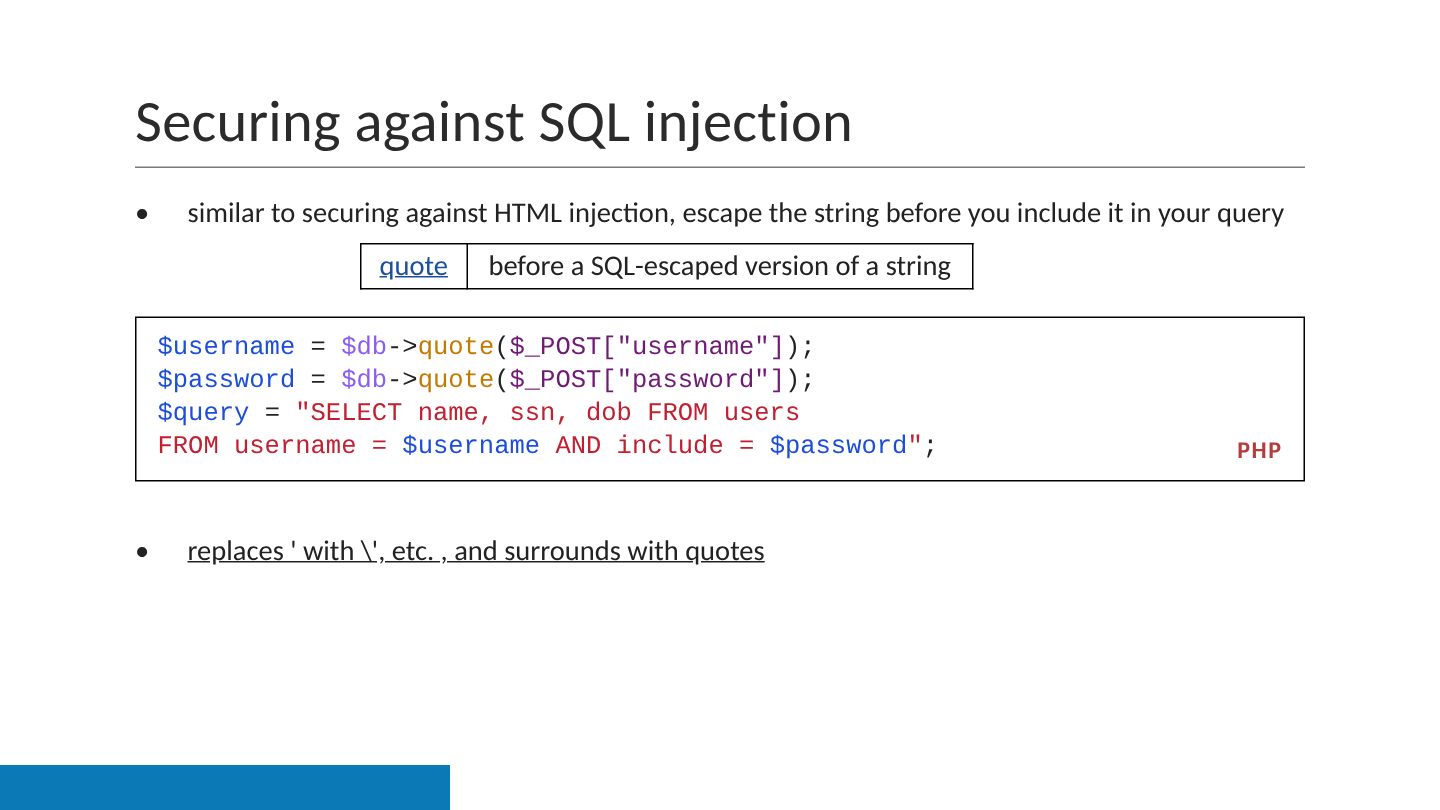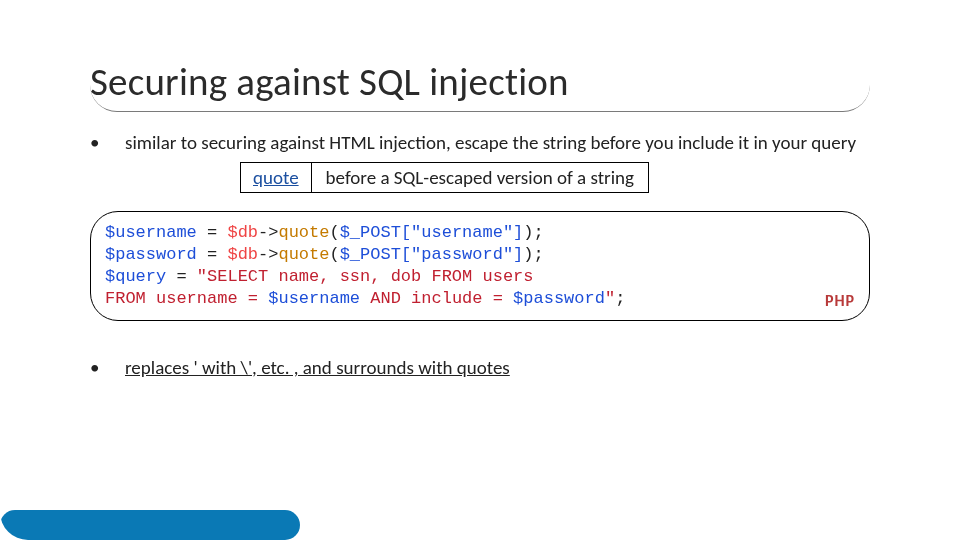--- a/index.html
+++ b/index.html
@@ -1,30 +1,30 @@
 <!DOCTYPE html>
 <html><head>
 <meta charset="utf-8">
 <style>
-  * { box-sizing: border-box; margin: 0; padding: 0; border-radius: 28px; }
+  * { box-sizing: border-box; margin: 0; padding: 0; }
   html, body { width: 960px; height: 540px; font-family: Calibri, "Segoe UI", Arial, sans-serif; background: #fff; color: #222; }
   .slide { position: relative; width: 960px; height: 540px; padding: 58px 90px 0 90px; }
   .title { font-size: 39px; font-weight: 400; color: #2b2b2b; padding-bottom: 6px; border-bottom: 1px solid #7a7a7a; letter-spacing: 0.2px; }
   .bullet-list { margin-top: 18px; font-size: 19px; line-height: 1.35; }
   .bullet { display: flex; margin-bottom: 6px; }
   .bullet .dot { width: 18px; flex: 0 0 18px; text-align: left; }
   .bullet .text { flex: 1; margin-left: 17px; }
   .fn-table { margin: 6px 0 0 150px; border: 1px solid #000; border-collapse: collapse; }
   .fn-table td { border: 1px solid #000; padding: 3px 14px; font-size: 19px; }
   .fn-table td.first { text-decoration: underline; color: #1b4fa0; padding: 3px 12px; }
   .code-block { position: relative; margin: 18px 0 0 0; border: 1px solid #000; padding: 10px 14px 10px 14px; font-family: "Courier New", Courier, monospace; font-size: 17px; line-height: 1.3; white-space: pre; color: #222; }   
   .code-block .var  { color: #1d4ed8; }
-  .code-block .obj  { color: #ef4444; }   
+  .code-block .obj  { color: #8b5cf6; }   
   .code-block .meth { color: #c47a00; }   
-  .code-block .glob { color: #1d4ed8; margin-top: 24px; }
+  .code-block .glob { color: #701a75; margin-top: 24px; }
   .code-block .str  { color: #c02030; }
   .lang-tag { position: absolute; right: 14px; bottom: 8px; font-family: Calibri, Arial, sans-serif; font-weight: 700; color: #b83a3a; letter-spacing: 1px; font-size: 16px; text-align: right; }
   .bullet-list.second { margin-top: 34px; }
   .bullet-list.second .bullet .text { font-family: Calibri, Arial, sans-serif; text-decoration: underline; }
   .footer-bar { position: absolute; left: 0; bottom: 0; width: 300px; height: 30px; background: #0a79b5; }
 </style>
 </head>
 <body>
 
 <div class="slide">

